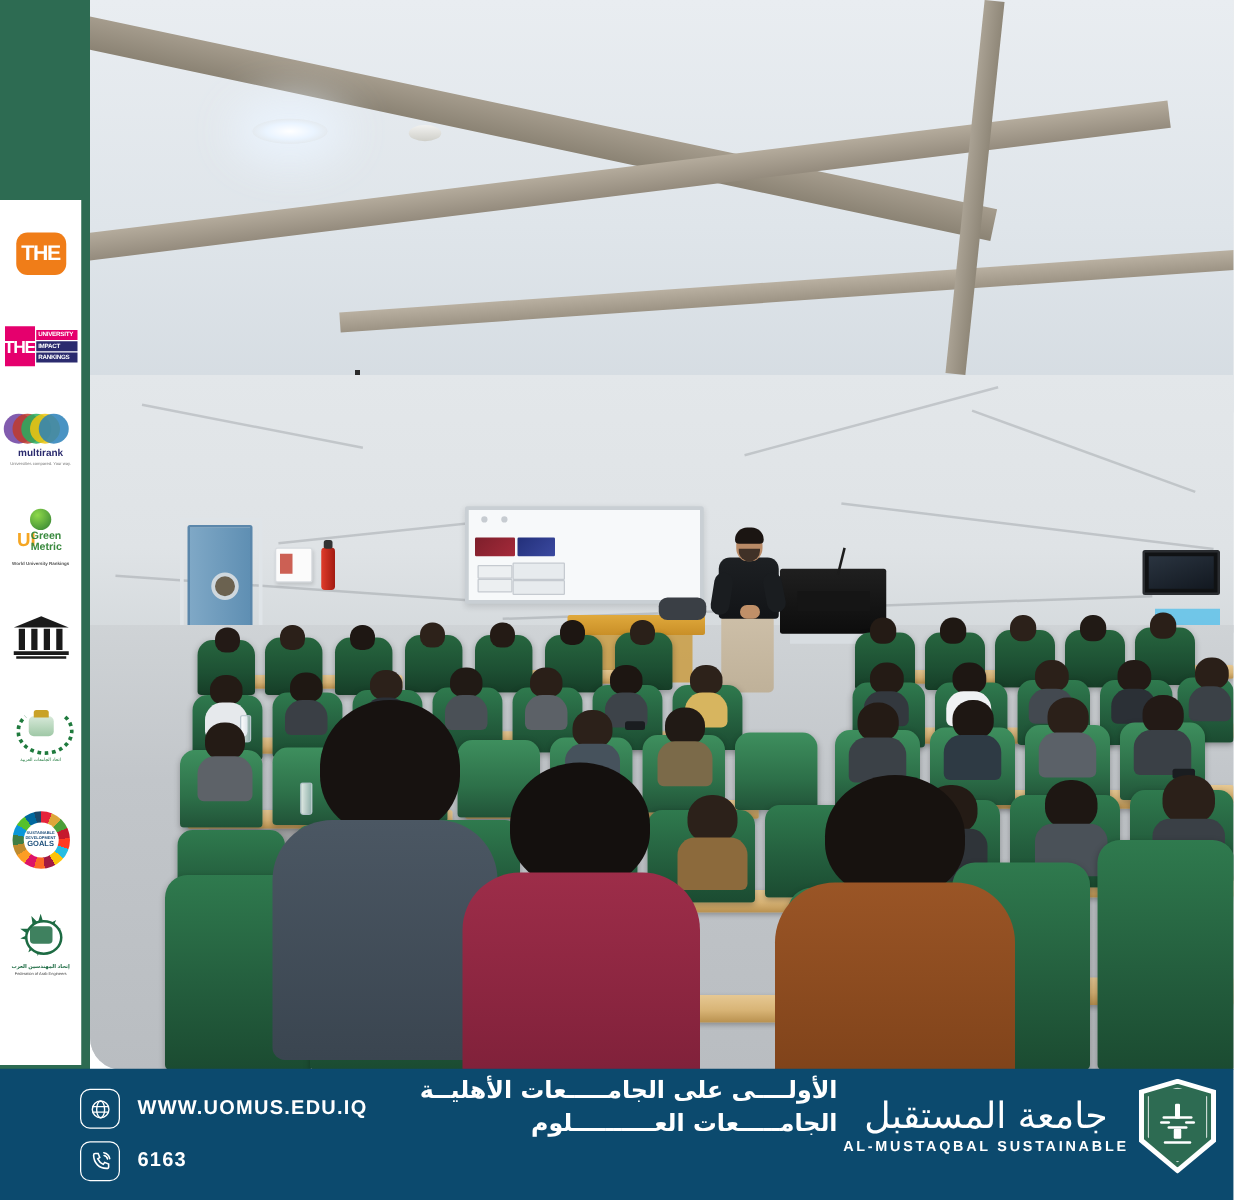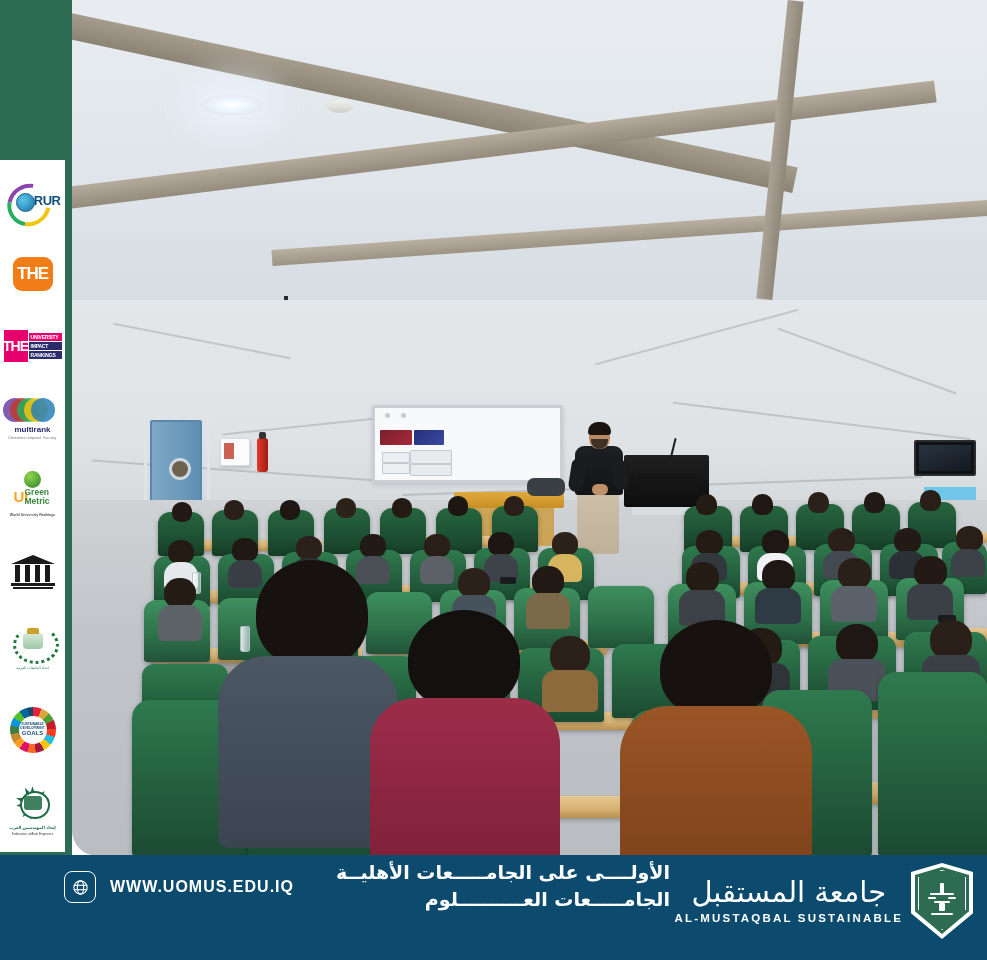--- a/index.html
+++ b/index.html
@@ -565,27 +565,20 @@
         </div>
       </div>
 
     </div>
   </div>
 
   <div class="left-rail"></div>
 
   <div class="logo-strip">
 
-    <div class="logo-cell">
-      <div class="rur">
-        <div class="arc"></div>
-          <div class="globe"></div>
-        <div class="txt">RUR</div>
-      </div>
-    </div>
 
     <div class="logo-cell">
       <div class="the-orange">THE</div>
     </div>
 
     <div class="logo-cell">
       <div class="the-impact">
         <div class="ti-left">THE</div>
         <div class="ti-right">
           <div class="ti-bar ti-b1">UNIVERSITY</div>
@@ -670,20 +663,30 @@
       <div class="crow">
         <div class="cicon">
           <svg width="19" height="19" viewBox="0 0 24 24" fill="none" stroke="#ffffff" stroke-width="1.4">
             <circle cx="12" cy="12" r="8.4"></circle>
             <ellipse cx="12" cy="12" rx="4" ry="8.4"></ellipse>
             <line x1="3.6" y1="9.2" x2="20.4" y2="9.2"></line>
             <line x1="3.6" y1="14.8" x2="20.4" y2="14.8"></line>
           </svg>
         </div>
         <div class="ctext">WWW.UOMUS.EDU.IQ</div>
+      </div>
+      <div class="crow">
+        <div class="cicon">
+          <svg width="19" height="19" viewBox="0 0 24 24" fill="none" stroke="#ffffff" stroke-width="1.6" stroke-linecap="round">
+            <path d="M6.5 3.5h3l1.6 4-2 1.4a12 12 0 0 0 5.6 5.6l1.4-2 4 1.6v3c0 .9-.8 1.6-1.7 1.5C10.6 18.8 5.2 13.4 4.9 5.2 4.9 4.3 5.6 3.5 6.5 3.5z"></path>
+            <path d="M15.5 5.6c1.8.4 3.1 1.7 3.5 3.5"></path>
+            <path d="M15.2 2.8c3 .6 5.4 3 6 6"></path>
+          </svg>
+        </div>
+        <div class="ctext">6163</div>
       </div>
     </div>
 
     <div class="arabic">
       <div class="ar1">الأولــــى على الجامـــــعات الأهليــة</div>
       <div class="ar2">الجامـــــعات العــــــــــلوم</div>
     </div>
 
     <div class="uni">
       <div class="uni-txt">

